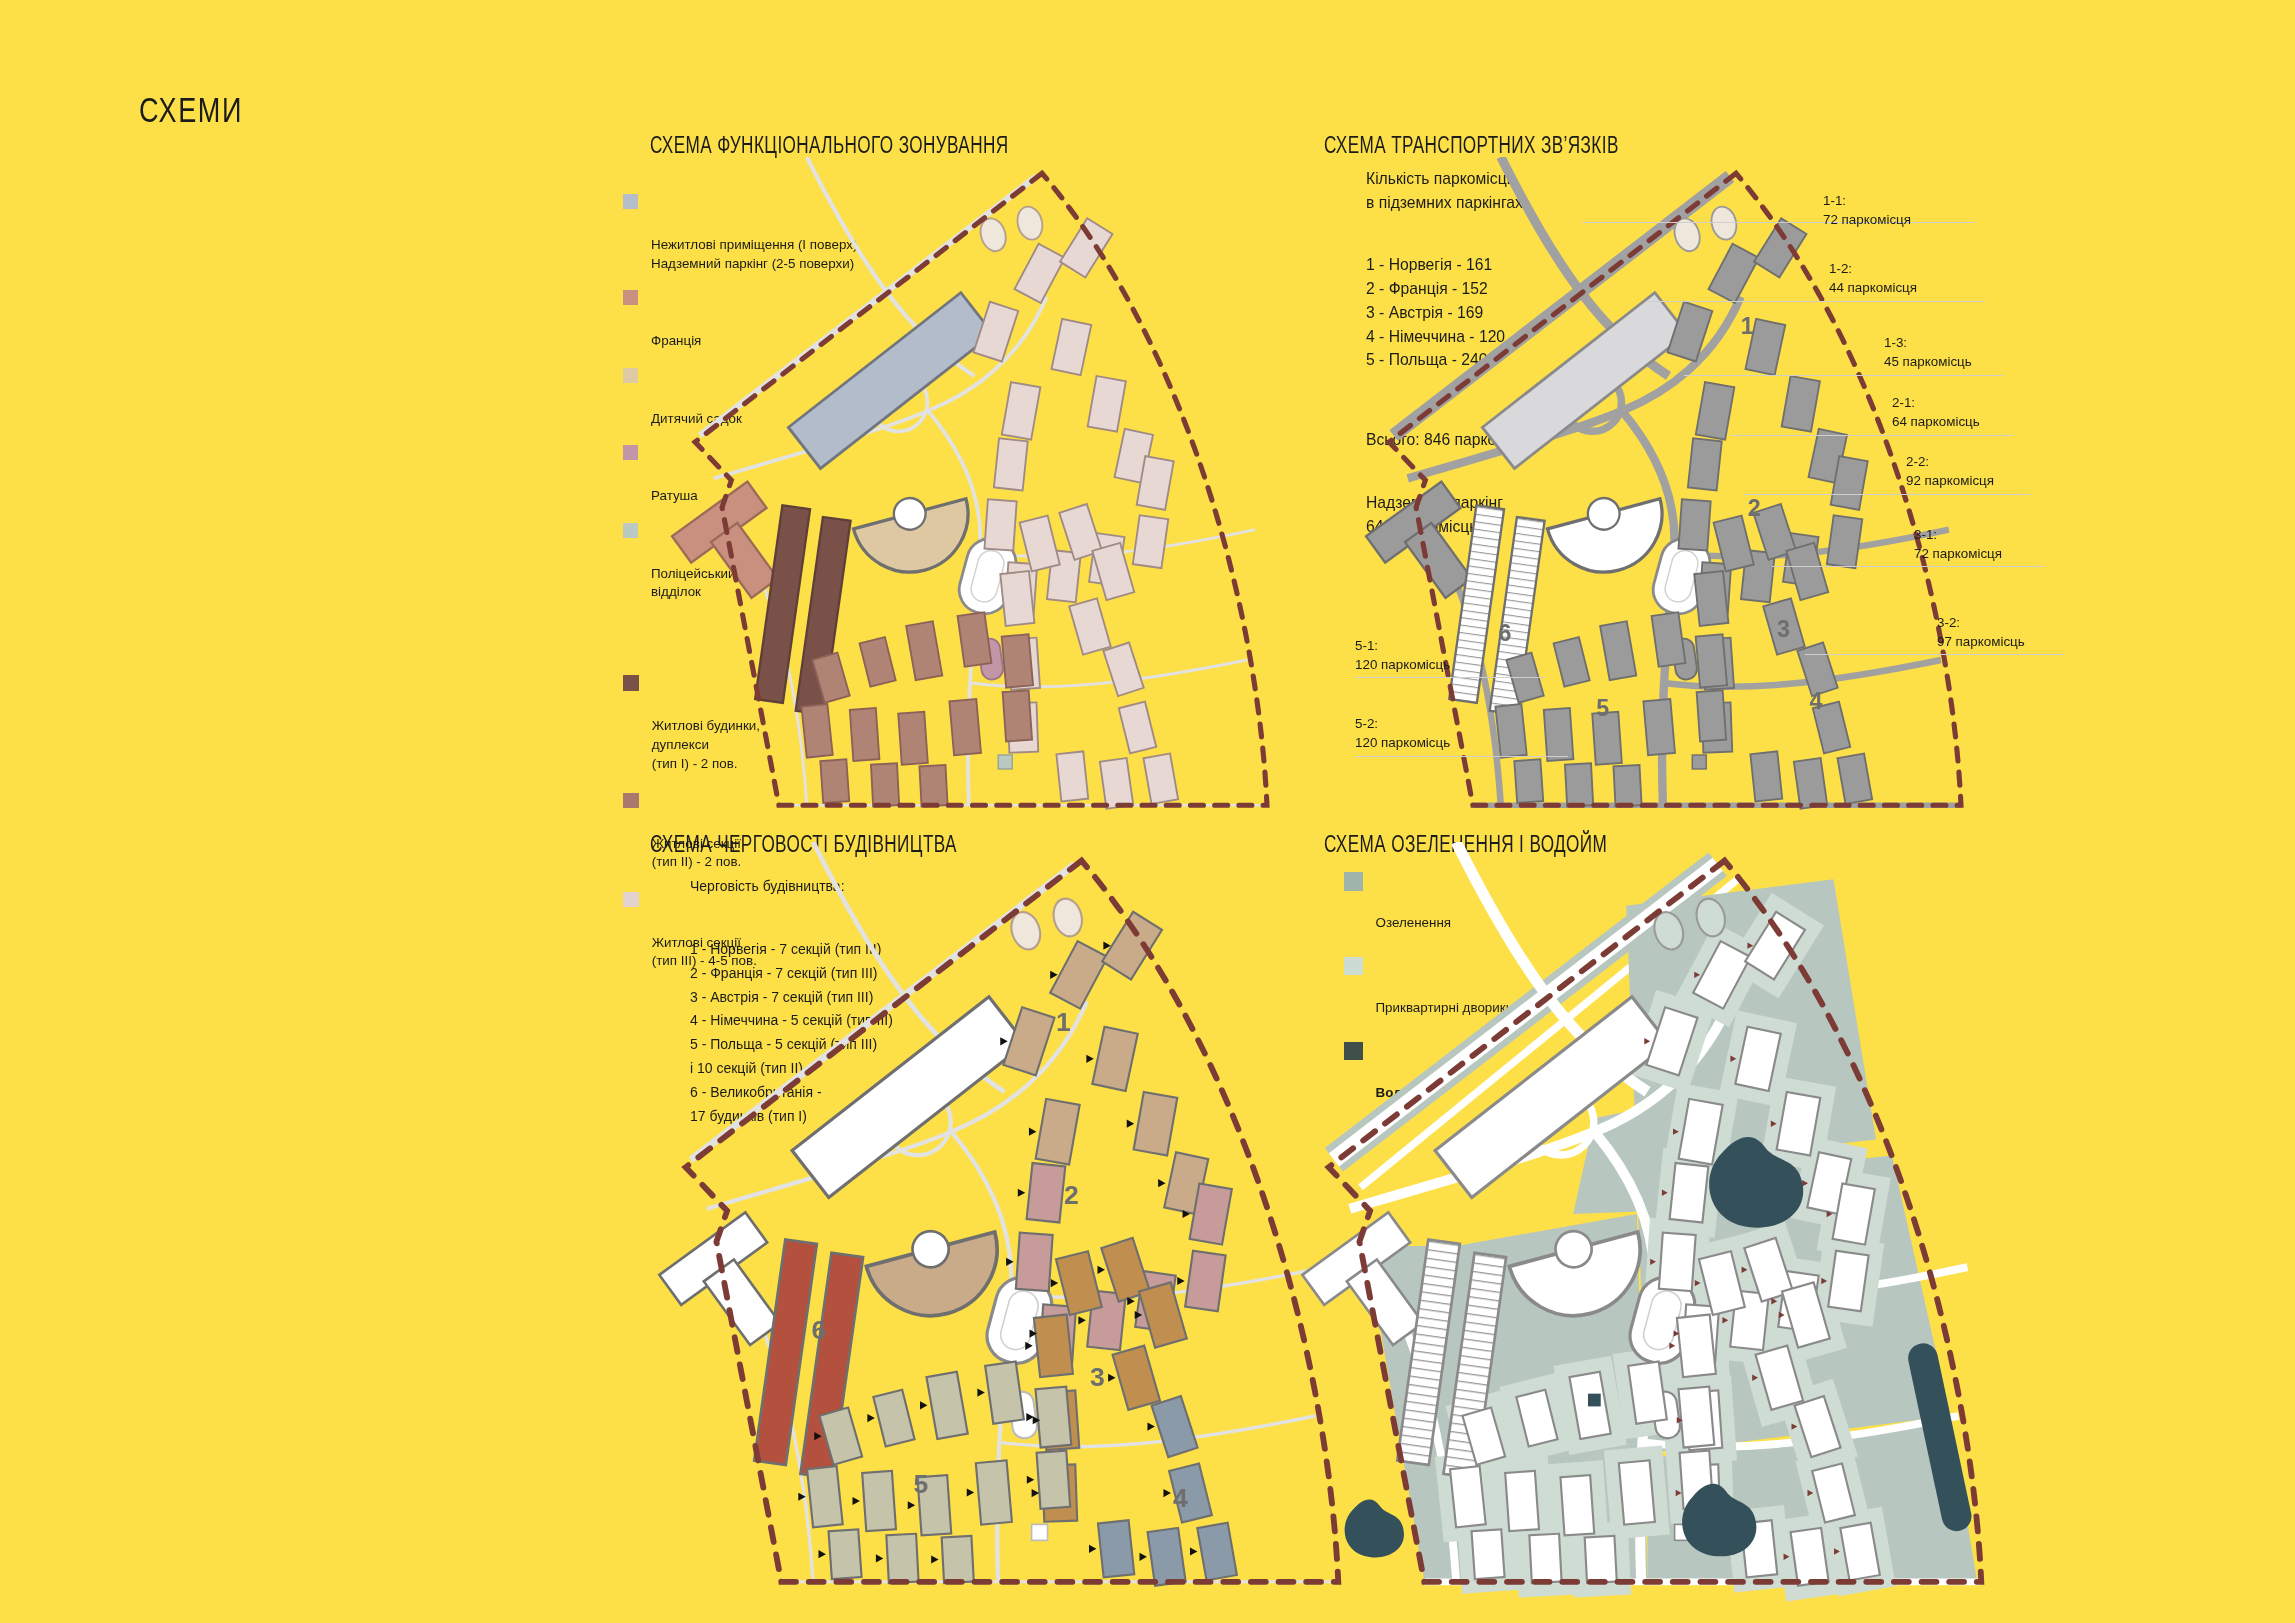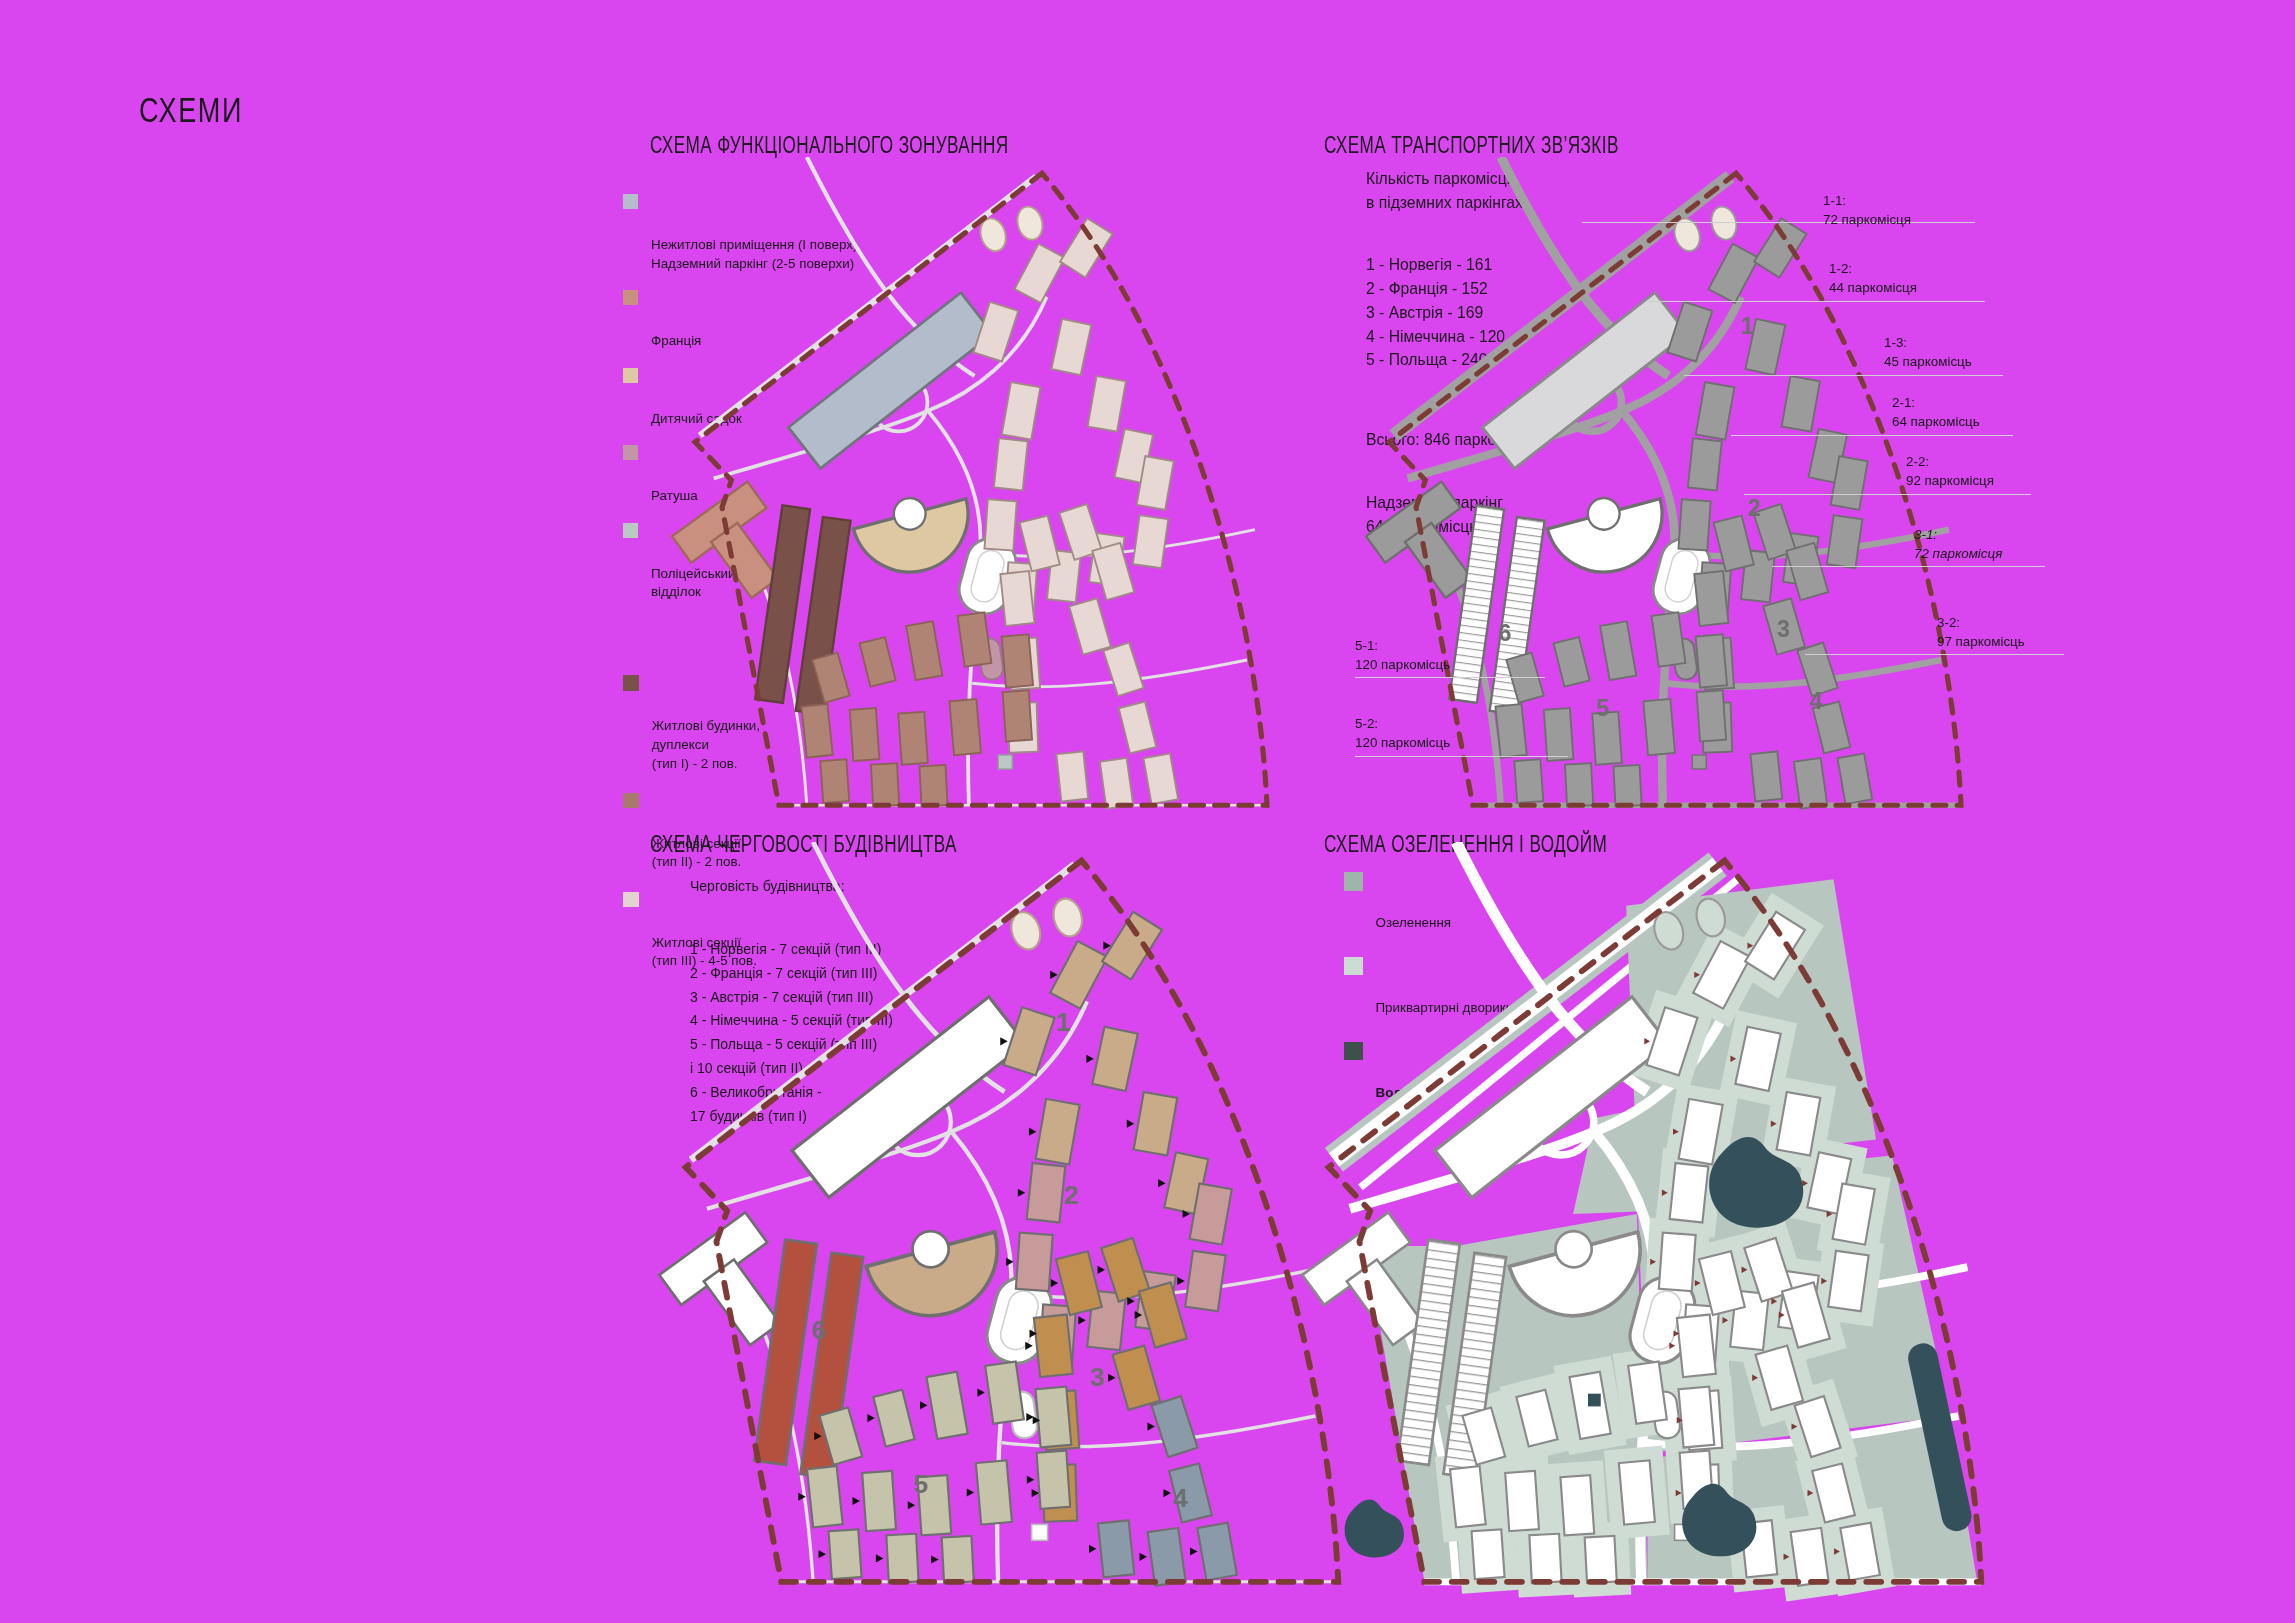--- a/index.html
+++ b/index.html
@@ -1,16 +1,16 @@
 <!DOCTYPE html>
 <html style="font-size:7.4px"><head>
 <meta charset="utf-8">
 <style>
   html,body{margin:0;padding:0;background:#fff;}
-  .page{position:relative;width:2295px;height:1623px;background:#d946ef;overflow:hidden;
+  .page{position:relative;width:2295px;height:1623px;background:#fde047;overflow:hidden;
         font-family:"Liberation Sans","DejaVu Sans",sans-serif;color:#1b1b1b;}
   .page-title{position:absolute;left:139px;top:91px;font-size:33px;font-weight:400;
         letter-spacing:1.9px;transform:scale(.82,1.05);transform-origin:left top;margin:0;}
   .scheme-title{position:absolute;font-size:22px;font-weight:500;letter-spacing:0.5px;margin:0;
         transform:scale(.78,1.1);transform-origin:left top;white-space:nowrap;}
   .legend{position:absolute;display:flex;flex-direction:column;}
   .legend-row{display:flex;align-items:flex-start;}
   .swatch{flex:0 0 auto;}
   .legend-label{font-size:13.4px;line-height:1.4;margin-top:42px;}
   .textblock{position:absolute;font-size:15.7px;line-height:1.52;}
@@ -549,21 +549,21 @@
       <div class="callout-line" style="left: 1684px; top: 375px; width: 319px;"></div>
       <div class="callout" style="left: 1884px; top: 334px; white-space: pre-line;">1-3:
 45 паркомісць</div>
       <div class="callout-line" style="left: 1731px; top: 435px; width: 282px;"></div>
       <div class="callout" style="left: 1892px; top: 394px; white-space: pre-line;">2-1:
 64 паркомісць</div>
       <div class="callout-line" style="left: 1744px; top: 494px; width: 287px;"></div>
       <div class="callout" style="left: 1906px; top: 453px; white-space: pre-line;">2-2:
 92 паркомісця</div>
       <div class="callout-line" style="left: 1772px; top: 566px; width: 273px;"></div>
-      <div class="callout" style="left: 1914px; top: 526px; white-space: pre-line; font-style: italic;">3-1:
+      <div class="callout" style="left: 1914px; top: 526px; white-space: pre-line;">3-1:
 72 паркомісця</div>
       <div class="callout-line" style="left: 1805px; top: 654px; width: 259px;"></div>
       <div class="callout" style="left: 1937px; top: 614px; white-space: pre-line;">3-2:
 97 паркомісць</div>
       <div class="callout-line" style="left: 1355px; top: 677px; width: 190px;"></div>
       <div class="callout" style="left: 1355px; top: 637px; white-space: pre-line;">5-1:
 120 паркомісць</div>
       <div class="callout-line" style="left: 1355px; top: 756px; width: 213px;"></div>
       <div class="callout" style="left: 1355px; top: 715px; white-space: pre-line;">5-2:
 120 паркомісць</div>

